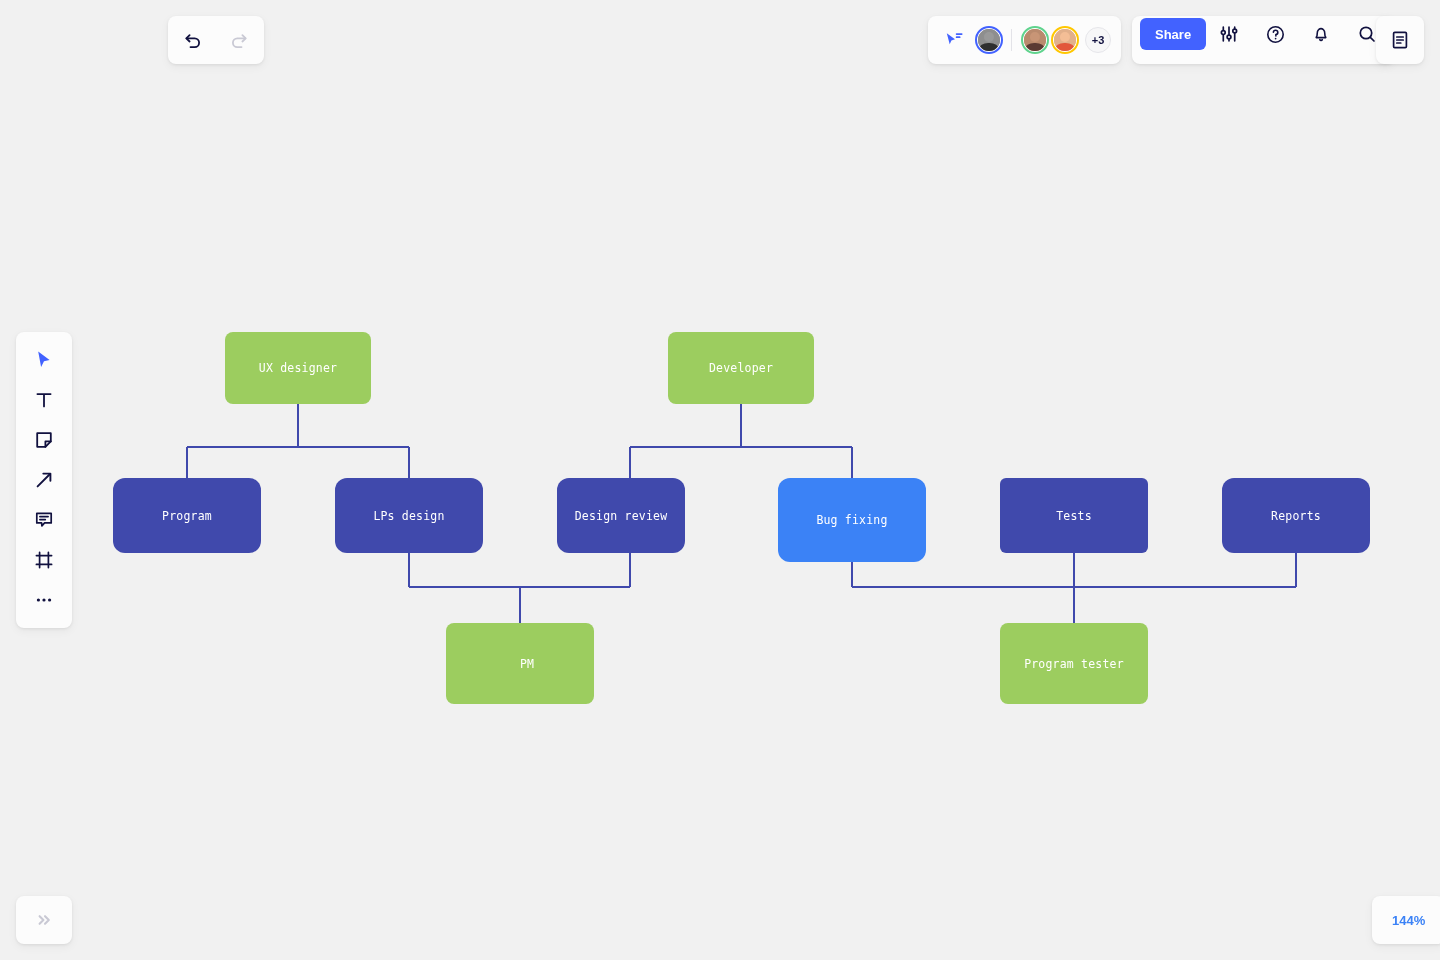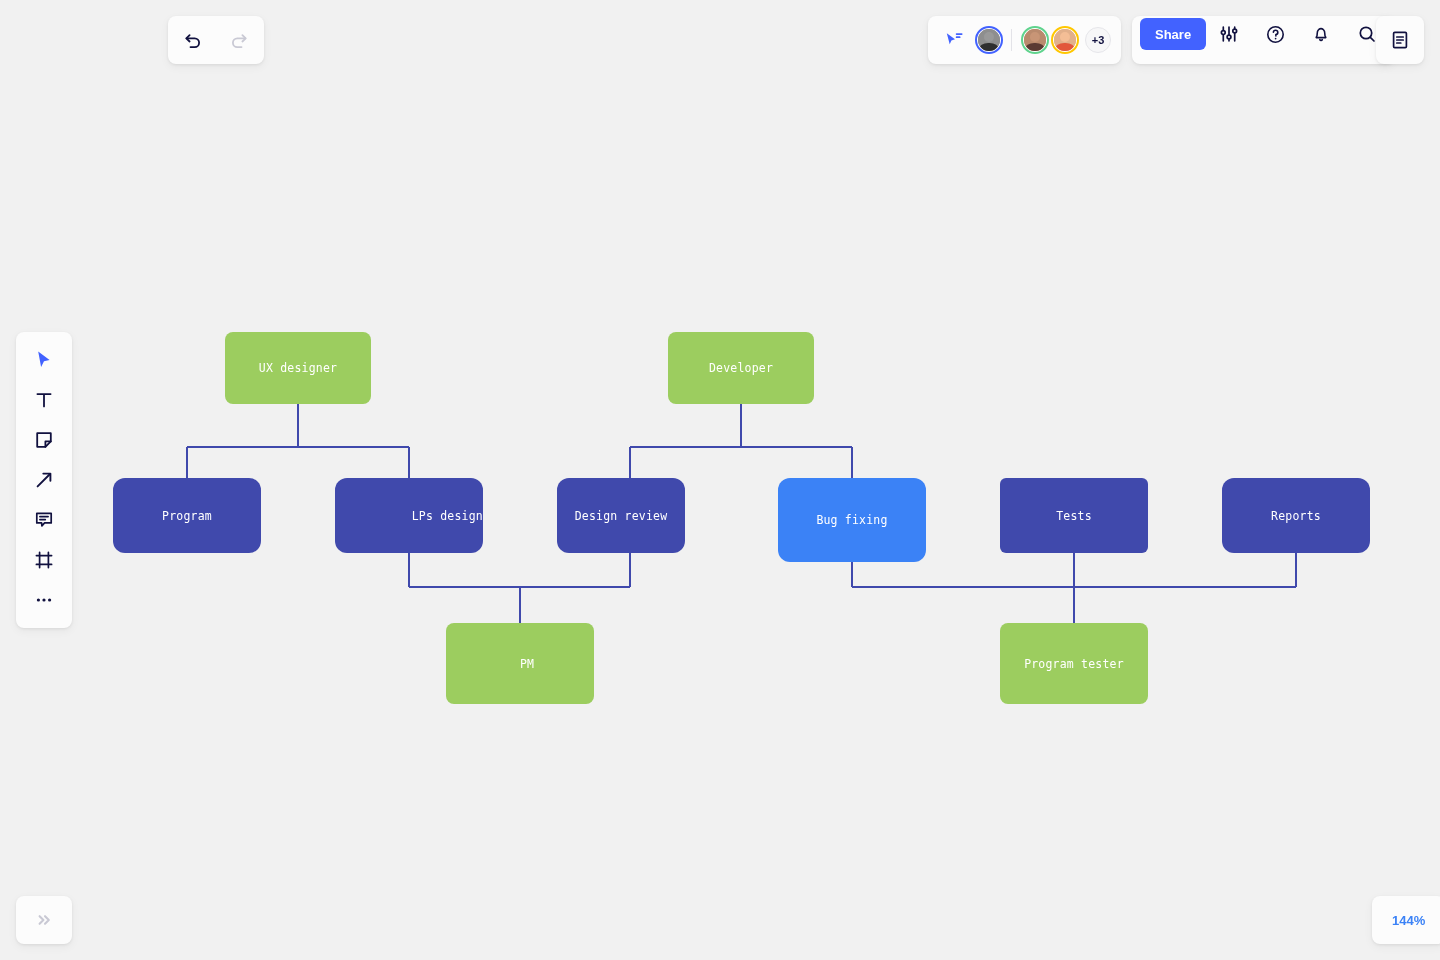--- a/index.html
+++ b/index.html
@@ -243,21 +243,21 @@
     <div id="node-layer">
         <div class="node role" style="left: 225px; top: 332px; width: 146px; height: 72px; background: rgb(156, 205, 95); color: rgb(255, 255, 255);">
           <span>UX designer</span>
         </div>
         <div class="node role" style="left: 668px; top: 332px; width: 146px; height: 72px; background: rgb(156, 205, 95); color: rgb(255, 255, 255);">
           <span>Developer</span>
         </div>
         <div class="node task" style="left: 113px; top: 478px; width: 148px; height: 75px; background: rgb(64, 73, 172); color: rgb(255, 255, 255);">
           <span>Program</span>
         </div>
-        <div class="node task" style="left: 335px; top: 478px; width: 148px; height: 75px; background: rgb(64, 73, 172); color: rgb(255, 255, 255); justify-content: flex-end;">
+        <div class="node task" style="left: 335px; top: 478px; width: 148px; height: 75px; background: rgb(64, 73, 172); color: rgb(255, 255, 255);">
           <span>LPs design</span>
         </div>
         <div class="node task" style="left: 557px; top: 478px; width: 128px; height: 75px; background: rgb(64, 73, 172); color: rgb(255, 255, 255);">
           <span>Design review</span>
         </div>
         <div class="node task" style="left: 778px; top: 478px; width: 148px; height: 84px; background: #3b82f6; color: rgb(255, 255, 255);">
           <span>Bug fixing</span>
         </div>
         <div class="node task" style="left: 1000px; top: 478px; width: 148px; height: 75px; background: rgb(64, 73, 172); color: rgb(255, 255, 255); border-radius: 6px;">
           <span>Tests</span>

